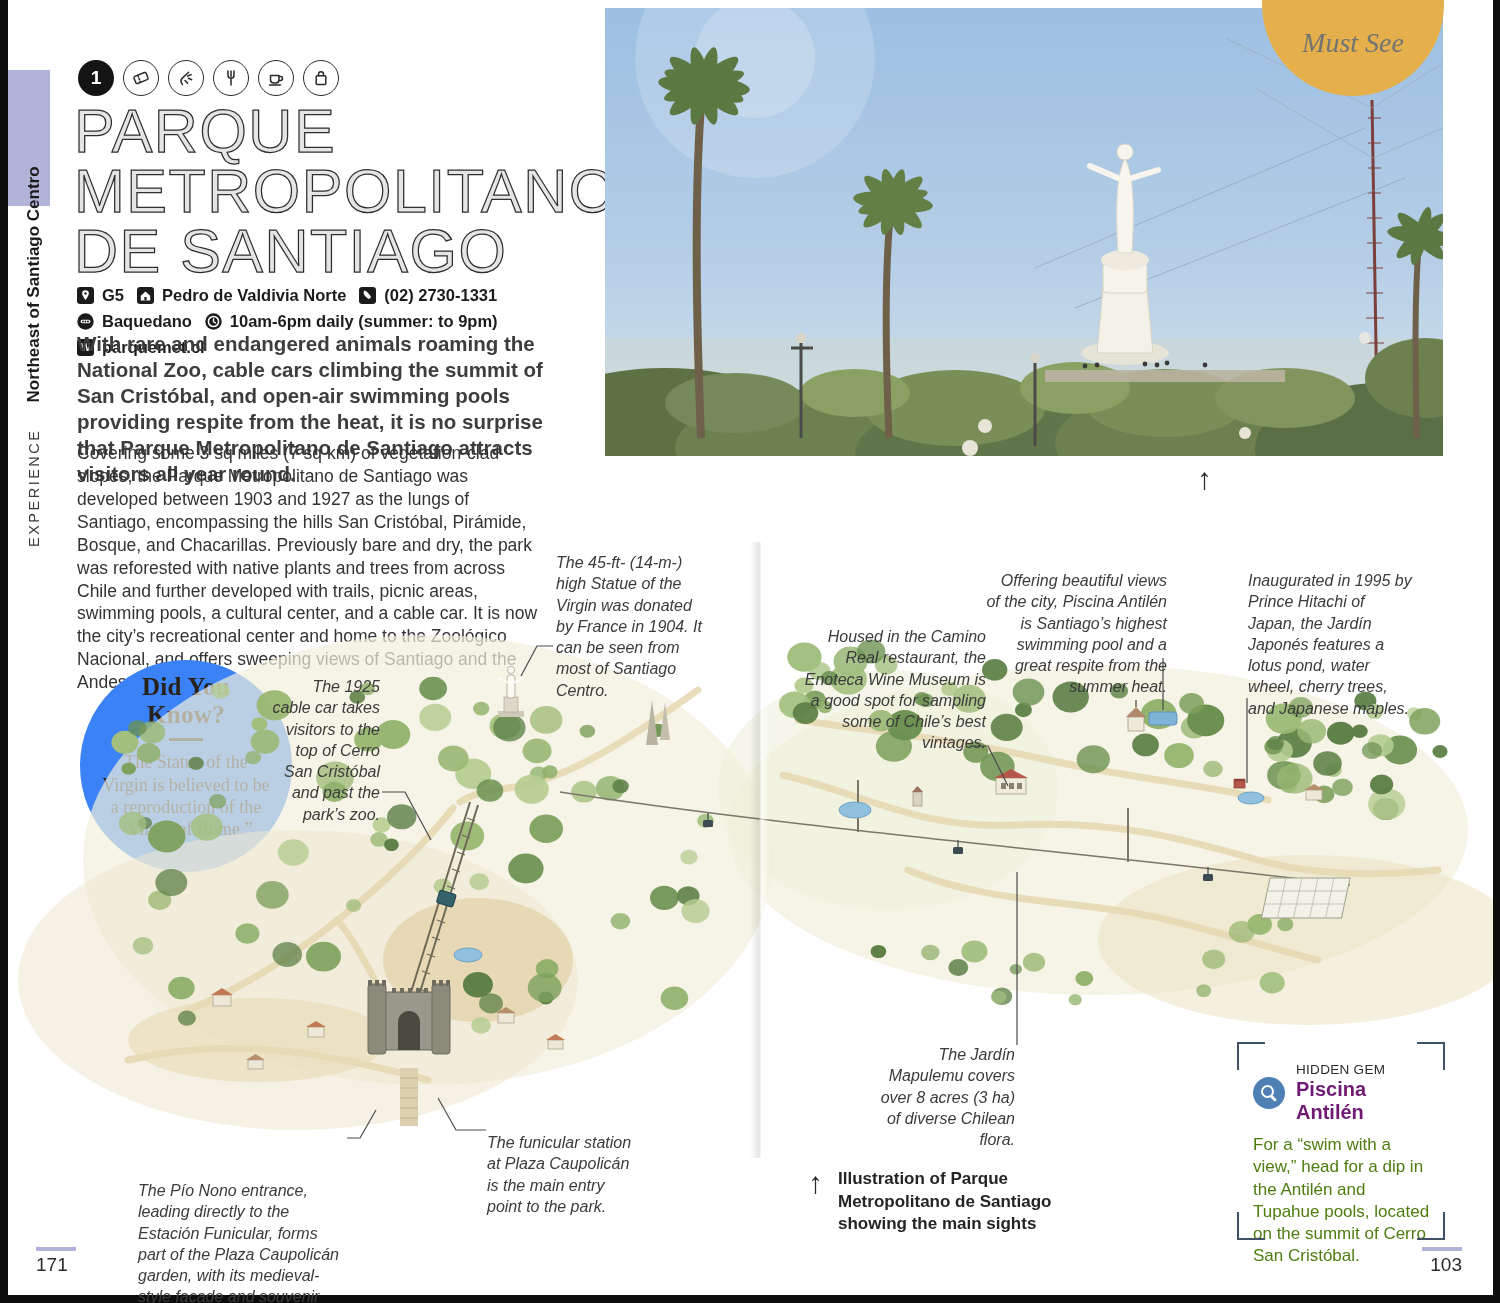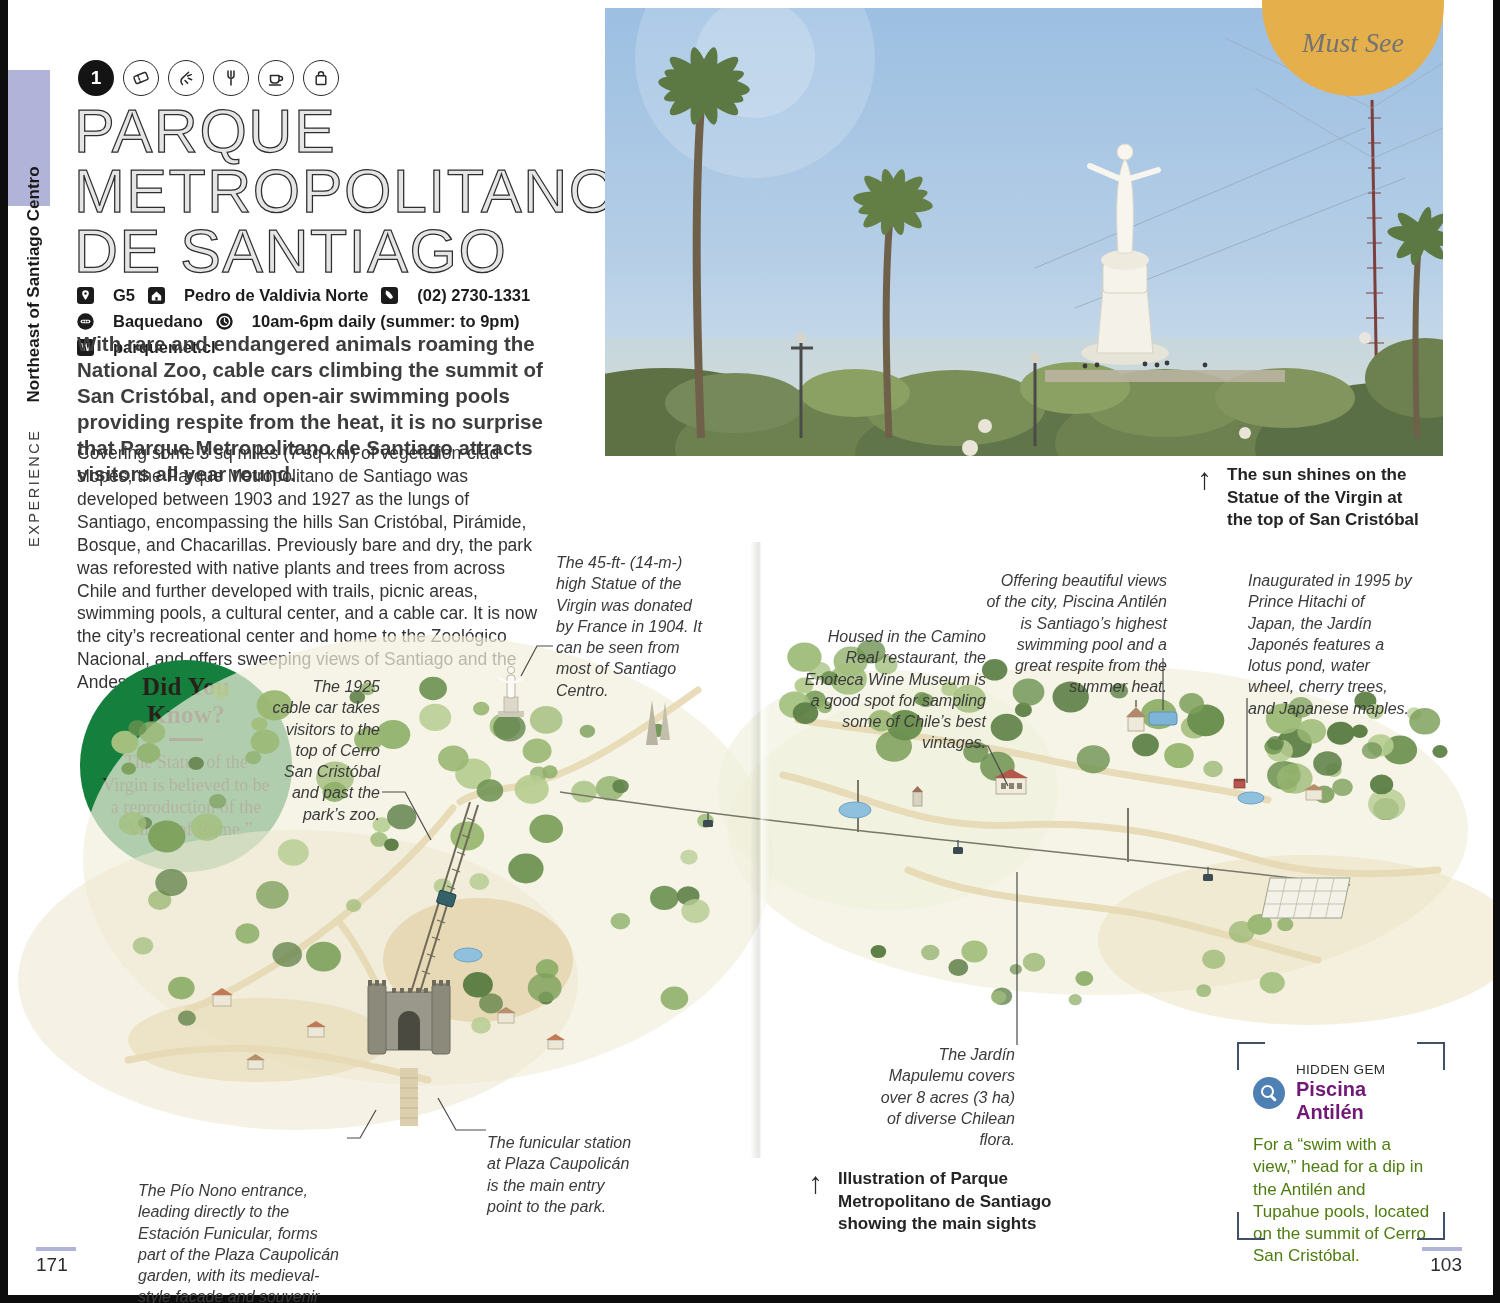--- a/index.html
+++ b/index.html
@@ -24,30 +24,30 @@
          align-items:center;justify-content:center;font-weight:700;font-size:19px;}
   .cat{width:36px;height:36px;border-radius:50%;border:1.7px solid #2a2a2a;box-sizing:border-box;
        display:flex;align-items:center;justify-content:center;}
   .cat svg{width:20px;height:20px;stroke:#2a2a2a;fill:none;stroke-width:1.5;stroke-linecap:round;stroke-linejoin:round;}
 
   .title{position:absolute;left:74px;top:102px;width:560px;font-size:61px;line-height:.98;
          letter-spacing:1.5px;color:rgba(45,45,45,.12);-webkit-text-stroke:1.25px #2e2e2e;font-weight:400;}
 
   .info{position:absolute;left:77px;top:286px;width:520px;display:flex;flex-wrap:wrap;
         column-gap:13px;row-gap:7px;font-weight:700;font-size:16.5px;color:#1c1c1c;}
-  .info-item{display:flex;align-items:center;gap:19px;justify-content:center;}
+  .info-item{display:flex;align-items:center;gap:8px;justify-content:center;}
   .info-item svg{width:17px;height:17px;flex:none;}
 
   .intro{position:absolute;left:77px;top:331px;width:470px;font-size:20.5px;line-height:1.27;
          font-weight:700;color:#3d3d3d;}
   .bodytext{position:absolute;left:77px;top:442px;width:464px;font-size:17.5px;line-height:1.31;color:#333;}
 
   
   .dyk{position:absolute;left:80px;top:660px;width:212px;height:212px;border-radius:50%;
-       background:#15803d;display:flex;flex-direction:column;align-items:center;justify-content:center;
+       background:#3b82f6;display:flex;flex-direction:column;align-items:center;justify-content:center;
        text-align:center;font-family:"Liberation Serif",serif;color:#27211a;box-sizing:border-box;padding:0 20px 18px;}
   .dyk-title{font-size:25px;font-weight:700;letter-spacing:.3px;}
   .dyk-rule{width:34px;height:3px;background:#27211a;margin:9px auto 10px;}
   .dyk-text{font-size:18px;line-height:1.24;}
 
   
   .photo{position:absolute;left:605px;top:8px;width:838px;height:448px;overflow:hidden;
          background:linear-gradient(180deg,#9cbfe2 0%,#b5cee6 55%,#d8e3ee 100%);}
   .mustsee{position:absolute;left:1262px;top:-88px;width:182px;height:184px;border-radius:50%;background:#e5b04b;}
   .mustsee-label{position:absolute;left:1282px;top:27px;width:142px;text-align:center;
@@ -328,21 +328,20 @@
           <circle cx="640" cy="425" r="6"></circle>
         </g>
     </svg>
   </div>
 
   <div class="mustsee"></div>
   <div class="mustsee-label">Must See</div>
 
   <div class="photo-cap">
     <span class="cap-arrow">↑</span>
-    <span class="photo-cap-text">The sun shines on the Statue of the Virgin at the top of San Cristóbal</span>
   </div>
 
   <div class="illus">
     <svg width="1485" height="620" viewBox="0 0 1485 620">
 
       <g>
         <ellipse cx="420" cy="320" rx="345" ry="225" fill="#f2efdd" opacity=".7"></ellipse>
         <ellipse cx="290" cy="440" rx="280" ry="150" fill="#ece7d0" opacity=".55"></ellipse>
         <ellipse cx="1090" cy="290" rx="370" ry="165" fill="#f2efdd" opacity=".7"></ellipse>
         <ellipse cx="880" cy="250" rx="170" ry="120" fill="#eef0da" opacity=".6"></ellipse>

